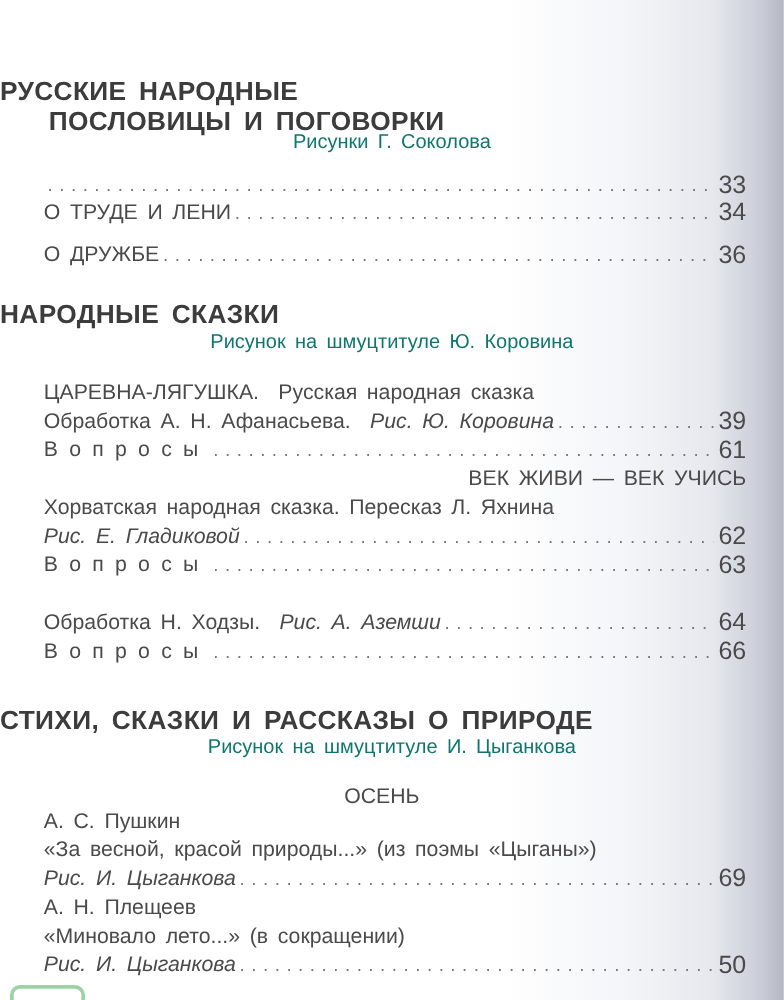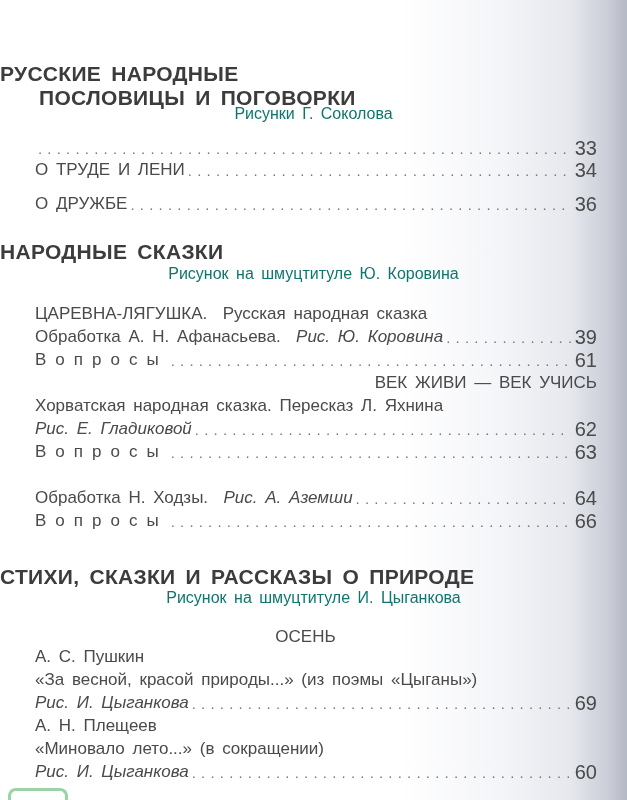--- a/index.html
+++ b/index.html
@@ -124,17 +124,17 @@
   </div>
   <div class="line" style="top:713px;">
     <span class="txt">А. Н. Плещеев</span>
   </div>
   <div class="line" style="top:736px;">
     <span class="txt">«Миновало  лето...»  (в  сокращении)</span>
   </div>
   <div class="line" style="top:759px;">
     <span class="txt"><i>Рис.  И.  Цыганкова</i></span>
     <span class="dots">........................................................................................................</span>
-    <span class="pg">60</span>
+    <span class="pg">50</span>
   </div>
 
   <div class="green-mark"></div>
 </div>
 
 </body></html>

